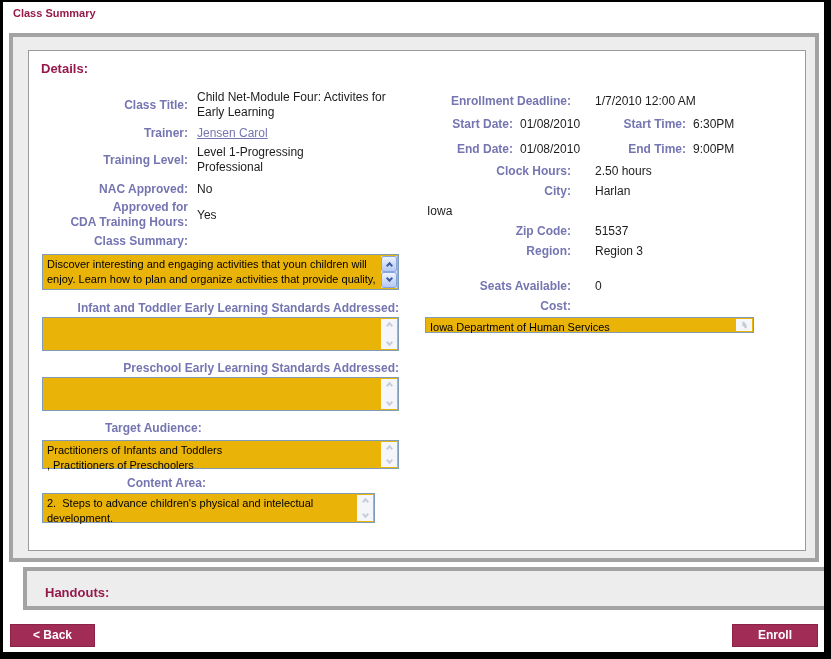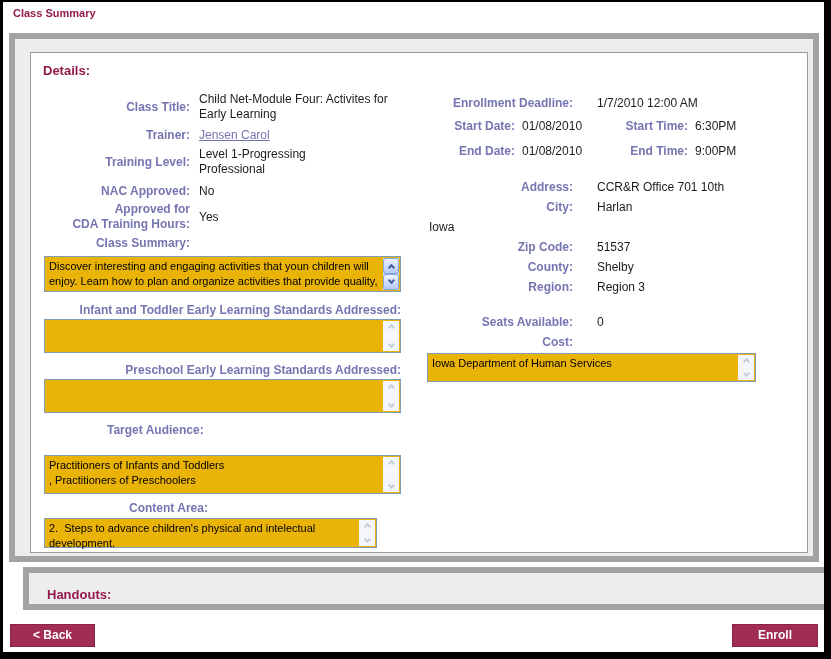--- a/index.html
+++ b/index.html
@@ -14,21 +14,21 @@
   .page{
     position:relative;width:831px;height:659px;background:#fff;
     border:solid #000;border-width:2px 7px 7px 3px;
     font-family:"Liberation Sans","DejaVu Sans",sans-serif;
     font-size:12px;color:var(--ink);overflow:hidden;
   }
   .page-title{
     position:absolute;left:10px;top:5px;font-size:11px;font-weight:bold;color:var(--maroon);
   }
   .panel{
-    position:absolute;background:#EDEDED;border:6px solid #a3a3a3;
+    position:absolute;background:#EDEDED;border:4px solid #a3a3a3;
   }
   .details-panel{left:6px;top:31px;width:810px;height:529px;}
   .inner-box{
     position:absolute;left:15px;top:13px;width:778px;height:501px;
     background:#fff;border:1px solid #9A9A9A;
   }
   .section-heading{
     font-size:13px;font-weight:bold;color:var(--maroon);
   }
   .details-heading{position:absolute;left:12px;top:10px;}
@@ -152,21 +152,21 @@
         <div class="ta-label alignr" style="margin-top:10px;width:357px;">Preschool Early Learning Standards Addressed:</div>
         <div class="ta" style="margin-top:1px;width:357px;height:34px;">
           <div class="txt"></div>
           <div class="sb off">
             <i class="chev up"></i>
             <i class="chev down"></i>
           </div>
         </div>
 
         <div class="ta-label" style="margin-top:10px;padding-left:63px;">Target Audience:</div>
-        <div class="ta" style="margin-top:17px;width:357px;height:39px;">
+        <div class="ta" style="margin-top:4px;width:357px;height:29px;">
           <div class="txt">Practitioners of Infants and Toddlers
 , Practitioners of Preschoolers</div>
           <div class="sb off">
             <i class="chev up"></i>
             <i class="chev down"></i>
           </div>
         </div>
 
         <div class="ta-label" style="margin-top:7px;padding-left:85px;">Content Area:</div>
         <div class="ta" style="margin-top:2px;width:333px;height:30px;">
@@ -194,54 +194,50 @@
           <div class="val">6:30PM</div>
         </div>
 
         <div class="rdate" style="margin-top:10px;">
           <div class="lbl">End Date:</div>
           <div class="val">01/08/2010</div>
           <div class="lbl">End Time:</div>
           <div class="val">9:00PM</div>
         </div>
 
-
-        <div class="rrow" style="margin-top:21px;">
-          <div class="lbl">Address:</div>
-          <div class="val">CCR&amp;R Office 701 10th</div>
-        </div>
+        <div class="rrow" style="margin-top:7px;">
+          <div class="lbl">Clock Hours:</div>
+          <div class="val">2.50 hours</div>
+        </div>
+
         <div class="rrow" style="margin-top:5px;">
           <div class="lbl">City:</div>
           <div class="val">Harlan</div>
         </div>
         <div class="rrow" style="margin-top:5px;">
           <div class="val">Iowa</div>
         </div>
         <div class="rrow" style="margin-top:5px;">
           <div class="lbl">Zip Code:</div>
           <div class="val">51537</div>
-        </div>
-        <div class="rrow" style="margin-top:5px;">
-          <div class="lbl">County:</div>
-          <div class="val">Shelby</div>
         </div>
         <div class="rrow" style="margin-top:5px;">
           <div class="lbl">Region:</div>
           <div class="val">Region 3</div>
         </div>
 
         <div class="rrow" style="margin-top:20px;">
           <div class="lbl">Seats Available:</div>
           <div class="val">0</div>
         </div>
         <div class="rrow" style="margin-top:5px;">
           <div class="lbl">Cost:</div>
         </div>
 
-        <div class="ta" style="margin-top:3px;margin-left:22px;width:329px;height:29px;">
+        <div class="ta" style="margin-top:3px;margin-left:22px;width:329px;height:16px;">
           <div class="txt">Iowa Department of Human Services</div>
           <div class="sb off">
             <i class="chev up"></i>
             <i class="chev down"></i>
           </div>
         </div>
 
       </div>
     </div>
   </div>

